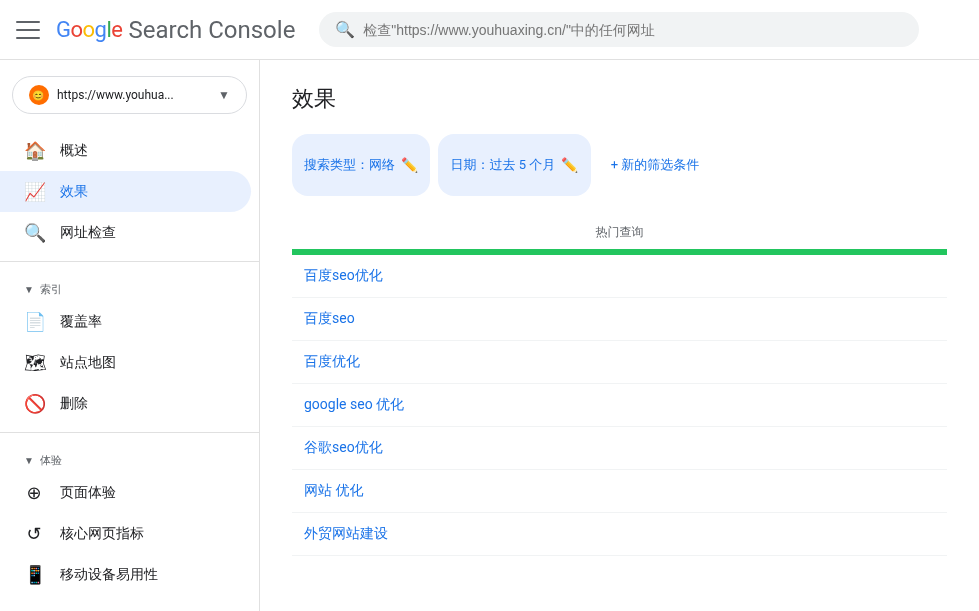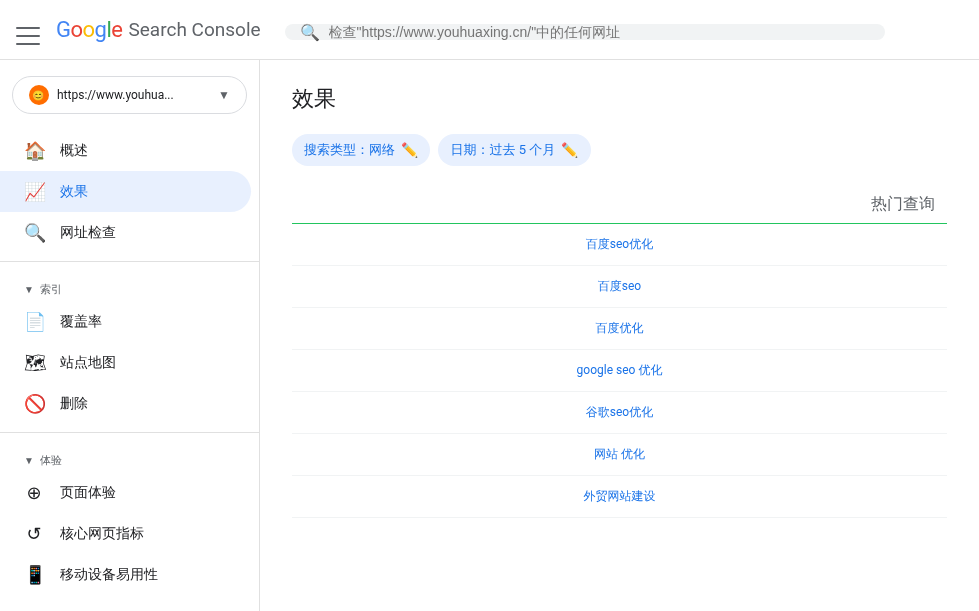--- a/index.html
+++ b/index.html
@@ -11,20 +11,21 @@
       display: flex;
       flex-direction: column;
       height: 611px;
       width: 979px;
       overflow: hidden;
     }
 
     
     .top-bar {
       display: flex;
+      align-items: center;
       padding: 24px 16px;
       height: 60px;
       border-bottom: 1px solid #e0e0e0;
       background: #fff;
       flex-shrink: 0;
     }
     .menu-icon {
       width: 24px;
       height: 24px;
       display: flex;
@@ -48,21 +49,21 @@
     .google-logo {
       font-size: 22px;
       font-weight: 400;
       letter-spacing: -0.5px;
     }
     .g-blue { color: #4285F4; }
     .g-red { color: #EA4335; }
     .g-yellow { color: #FBBC05; }
     .g-green { color: #34A853; }
     .console-text {
-      font-size: 19px;
+      font-size: 24px;
       color: #5f6368;
       font-weight: 400;
       margin-left: 2px;
     }
     .search-bar {
       flex: 1;
       max-width: 600px;
       background: #f1f3f4;
       border-radius: 24px;
       display: flex;
@@ -189,21 +190,21 @@
       gap: 8px;
       margin-bottom: 20px;
       flex-wrap: wrap;
     }
     .filter-chip {
       display: flex;
       align-items: center;
       gap: 6px;
       background: #e8f0fe;
       border-radius: 16px;
-      padding: 7px 12px;
+      padding: 22px 12px;
       font-size: 13px;
       color: #1a73e8;
       cursor: pointer;
     }
     .filter-chip .edit-icon {
       font-size: 14px;
       color: #1a73e8;
     }
     .add-filter {
       display: flex;
@@ -213,32 +214,31 @@
       font-size: 13px;
       cursor: pointer;
       padding: 6px 12px;
     }
 
     .search-table {
       width: 100%;
       border-collapse: collapse;
     }
     .search-table th {
-      text-align: right;
-      font-size: 16px;
+      text-align: center;
+      font-size: 12px;
       color: #5f6368;
       font-weight: 500;
       padding: 8px 12px;
-      border-bottom: 1px solid #22c55e;
+      border-bottom: 6px solid #22c55e;
     }
     .search-table td {
       padding: 12px 12px;
       border-bottom: 1px solid #f1f3f4;
-      font-size: 12px;
-      text-align: center;
+      font-size: 14px;
     }
     .query-link {
       color: #1a73e8;
       text-decoration: none;
       cursor: pointer;
     }
   </style>
 </head>
 <body>
 
@@ -328,20 +328,23 @@
 
     <div class="filter-bar">
       <div class="filter-chip">
         <span>搜索类型：网络</span>
         <span class="edit-icon">✏️</span>
       </div>
       <div class="filter-chip">
         <span>日期：过去 5 个月</span>
         <span class="edit-icon">✏️</span>
       </div>
+      <div class="add-filter">
+        <span>+ 新的筛选条件</span>
+      </div>
     </div>
 
     <table class="search-table">
       <thead>
         <tr>
           <th>热门查询</th>
         </tr>
       </thead>
       <tbody id="queries-tbody">
       <tr>

